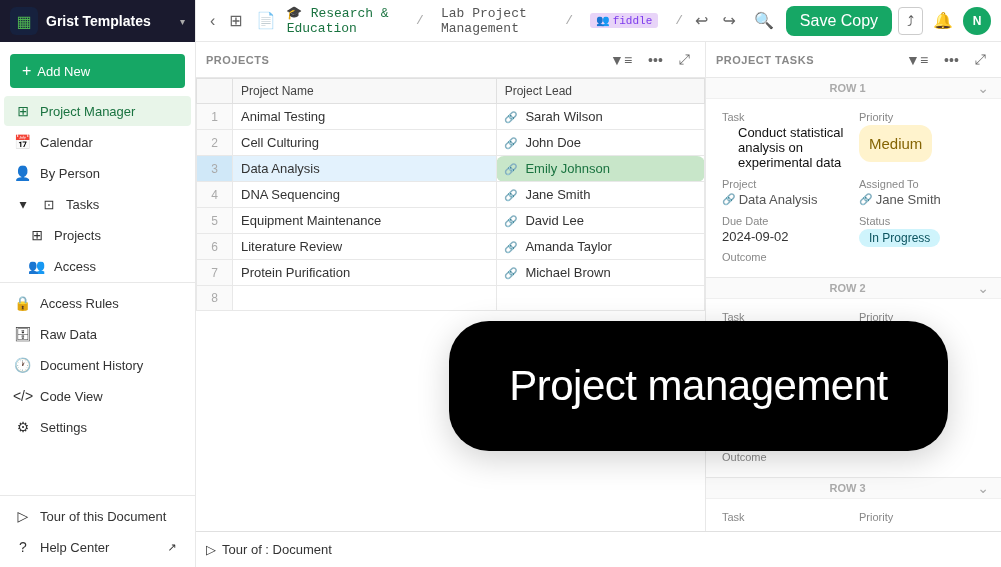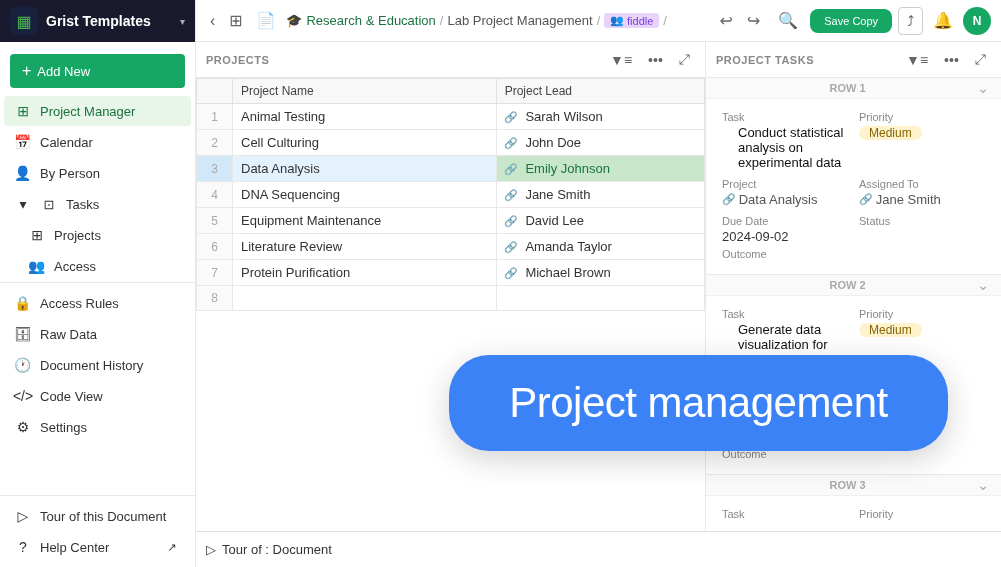--- a/index.html
+++ b/index.html
@@ -28,29 +28,29 @@
     .sidebar-bottom { border-top: 1px solid #e8e8e8; padding: 4px 0; }
 
     .indent { padding-left: 24px; }
 
     
     .main { flex: 1; display: flex; flex-direction: column; overflow: hidden; }
 
     
     .topbar { height: 42px; border-bottom: 1px solid #e8e8e8; display: flex; align-items: center; padding: 0 10px; gap: 6px; background: #fff; }
     .topbar-nav-btn { background: none; border: none; cursor: pointer; color: #666; font-size: 16px; padding: 4px; border-radius: 3px; }
-    .breadcrumb { display: flex; align-items: center; gap: 4px; font-size: 13px; color: #555; flex: 1; }
+    .breadcrumb { display: flex; align-items: center; gap: 17px; font-size: 13px; color: #555; flex: 1; font-family: Liberation Mono, monospace; }
     .breadcrumb-link { color: #1a7340; cursor: pointer; }
     .breadcrumb-sep { color: #aaa; }
     .breadcrumb-badge { background: #e8e8e8; border-radius: 3px; padding: 1px 6px; font-size: 11px; color: #555; display: flex; align-items: center; gap: 3px; }
     .breadcrumb-badge.purple { background: #e8d4f8; color: #7c3aed; }
     .topbar-actions { display: flex; align-items: center; gap: 6px; }
     .undo-redo { display: flex; gap: 2px; }
     .icon-btn { background: none; border: none; cursor: pointer; color: #666; font-size: 16px; padding: 4px 6px; border-radius: 3px; }
-    .save-copy-btn { background: #16a765; color: #fff; border: none; border-radius: 8px; padding: 6px 14px; font-size: 11px; font-weight: 500; cursor: pointer; }
+    .save-copy-btn { background: #16a765; color: #fff; border: none; border-radius: 8px; padding: 6px 14px; font-size: 16px; font-weight: 500; cursor: pointer; }
     .share-btn { background: none; border: 1px solid #ccc; border-radius: 4px; padding: 5px 8px; cursor: pointer; color: #555; font-size: 14px; }
     .notif-btn { background: none; border: none; cursor: pointer; color: #666; font-size: 16px; padding: 4px; }
     .avatar { width: 28px; height: 28px; background: #16a765; border-radius: 50%; color: #fff; font-size: 12px; font-weight: 600; display: flex; align-items: center; justify-content: center; cursor: pointer; }
 
     
     .content-area { flex: 1; display: flex; overflow: hidden; }
 
     
     .projects-panel { width: 510px; display: flex; flex-direction: column; border-right: 1px solid #e8e8e8; flex-shrink: 0; }
     .panel-header { height: 36px; display: flex; align-items: center; padding: 0 10px; border-bottom: 1px solid #e8e8e8; gap: 6px; }
@@ -60,45 +60,45 @@
     .table-wrap { flex: 1; overflow: auto; }
     table { border-collapse: collapse; width: 100%; }
     th { background: #f8f8f8; border: 1px solid #e0e0e0; padding: 5px 8px; font-size: 12px; font-weight: 500; color: #444; text-align: left; position: sticky; top: 0; }
     td { border: 1px solid #e8e8e8; padding: 5px 8px; font-size: 13px; color: #333; white-space: nowrap; }
     .row-num { width: 36px; color: #aaa; font-size: 12px; text-align: center; background: #fafafa; }
     .row-num-header { width: 36px; background: #f8f8f8; }
     .link-icon { color: #888; font-size: 11px; margin-right: 4px; }
     .emily-cell { background: #e8f5e9 !important; color: #1a7340; font-weight: 500; }
     tr.row-3 td { background: #e3f2fd; }
     tr.row-3 td.row-num { background: #d0e8f8; }
-    tr.row-3 td.emily-cell { background: #c8e6c9 !important; color: #1a7340; }
+    tr.row-3 td.emily-cell { background: #c8e6c9 !important; color: #1a7340; border-radius: 8px; }
 
     
     .tasks-panel { flex: 1; display: flex; flex-direction: column; overflow: hidden; }
     .tasks-content { flex: 1; overflow-y: auto; padding: 0; }
     .task-row { border-bottom: 1px solid #e8e8e8; padding: 12px 16px; }
     .task-grid { display: grid; grid-template-columns: 1fr 1fr; gap: 11px; }
     .task-field-label { font-size: 11px; color: #888; margin-bottom: 2px; }
     .task-field-value { font-size: 13px; color: #333; }
     .task-field-value.task-title { font-size: 13px; font-weight: 400; color: #111; margin-left: 16px; }
-    .priority-badge { display: inline-block; padding: 0 10px; border-radius: 12px; font-size: 12px; font-weight: 500; }
+    .priority-badge { display: inline-block; padding: 10px 10px; border-radius: 12px; font-size: 15px; font-weight: 500; }
     .priority-medium { background: #fff3cd; color: #856404; }
     .status-badge { display: inline-block; padding: 2px 10px; border-radius: 12px; font-size: 12px; font-weight: 500; }
     .status-inprogress { background: #cff4fc; color: #0c5460; }
     .status-pending { background: #e9ecef; color: #555; }
     .link-ref { display: flex; align-items: center; gap: 3px; color: #555; font-size: 13px; }
     .link-ref-icon { color: #888; font-size: 11px; }
     .row-header-bar { display: flex; justify-content: space-between; align-items: center; padding: 2px 12px; background: #fafafa; border-bottom: 1px solid #f0f0f0; }
     .row-label { font-size: 11px; color: #aaa; font-weight: 600; }
     .row-expand { background: none; border: none; cursor: pointer; color: #aaa; font-size: 14px; }
     .outcome-field { padding-top: 4px; }
 
     
     .overlay-banner { position: absolute; bottom: 80px; left: 200px; right: 0; display: flex; align-items: center; justify-content: center; pointer-events: none; z-index: 10; }
-    .banner-pill { background: #3b82f6; color: #fff; border-radius: 40px; padding: 24px 60px; font-size: 42px; font-weight: 300; letter-spacing: -0.5px; box-shadow: 0 8px 32px rgba(0,0,0,0.18); }
+    .banner-pill { background: #000000; color: #fff; border-radius: 40px; padding: 41px 60px; font-size: 42px; font-weight: 300; letter-spacing: -0.5px; box-shadow: 0 8px 32px rgba(0,0,0,0.18); }
 
     
     .tour-bar { height: 36px; background: #fff; border-top: 1px solid #e0e0e0; display: flex; align-items: center; padding: 0 10px; }
     .tour-bar-btn { background: none; border: none; cursor: pointer; color: #333; font-size: 13px; display: flex; align-items: center; gap: 6px; }
   </style>
 </head>
 <body>
 
 <div class="sidebar">
   <div class="sidebar-header">
@@ -309,20 +309,21 @@
                   <div class="link-ref"><span class="link-ref-icon">🔗</span>Jane Smith</div>
                 </div>
               </div>
               <div class="task-grid" style="margin-top: 8px;">
                 <div>
                   <div class="task-field-label">Due Date</div>
                   <div class="task-field-value">2024-09-02</div>
                 </div>
                 <div>
                   <div class="task-field-label">Status</div>
+                  <div><span class="status-badge status-inprogress">In Progress</span></div>
                 </div>
               </div>
               <div class="outcome-field">
                 <div class="task-field-label">Outcome</div>
               </div>
             </div>
           </div>
           <div>
             <div class="row-header-bar">
               <span></span>

